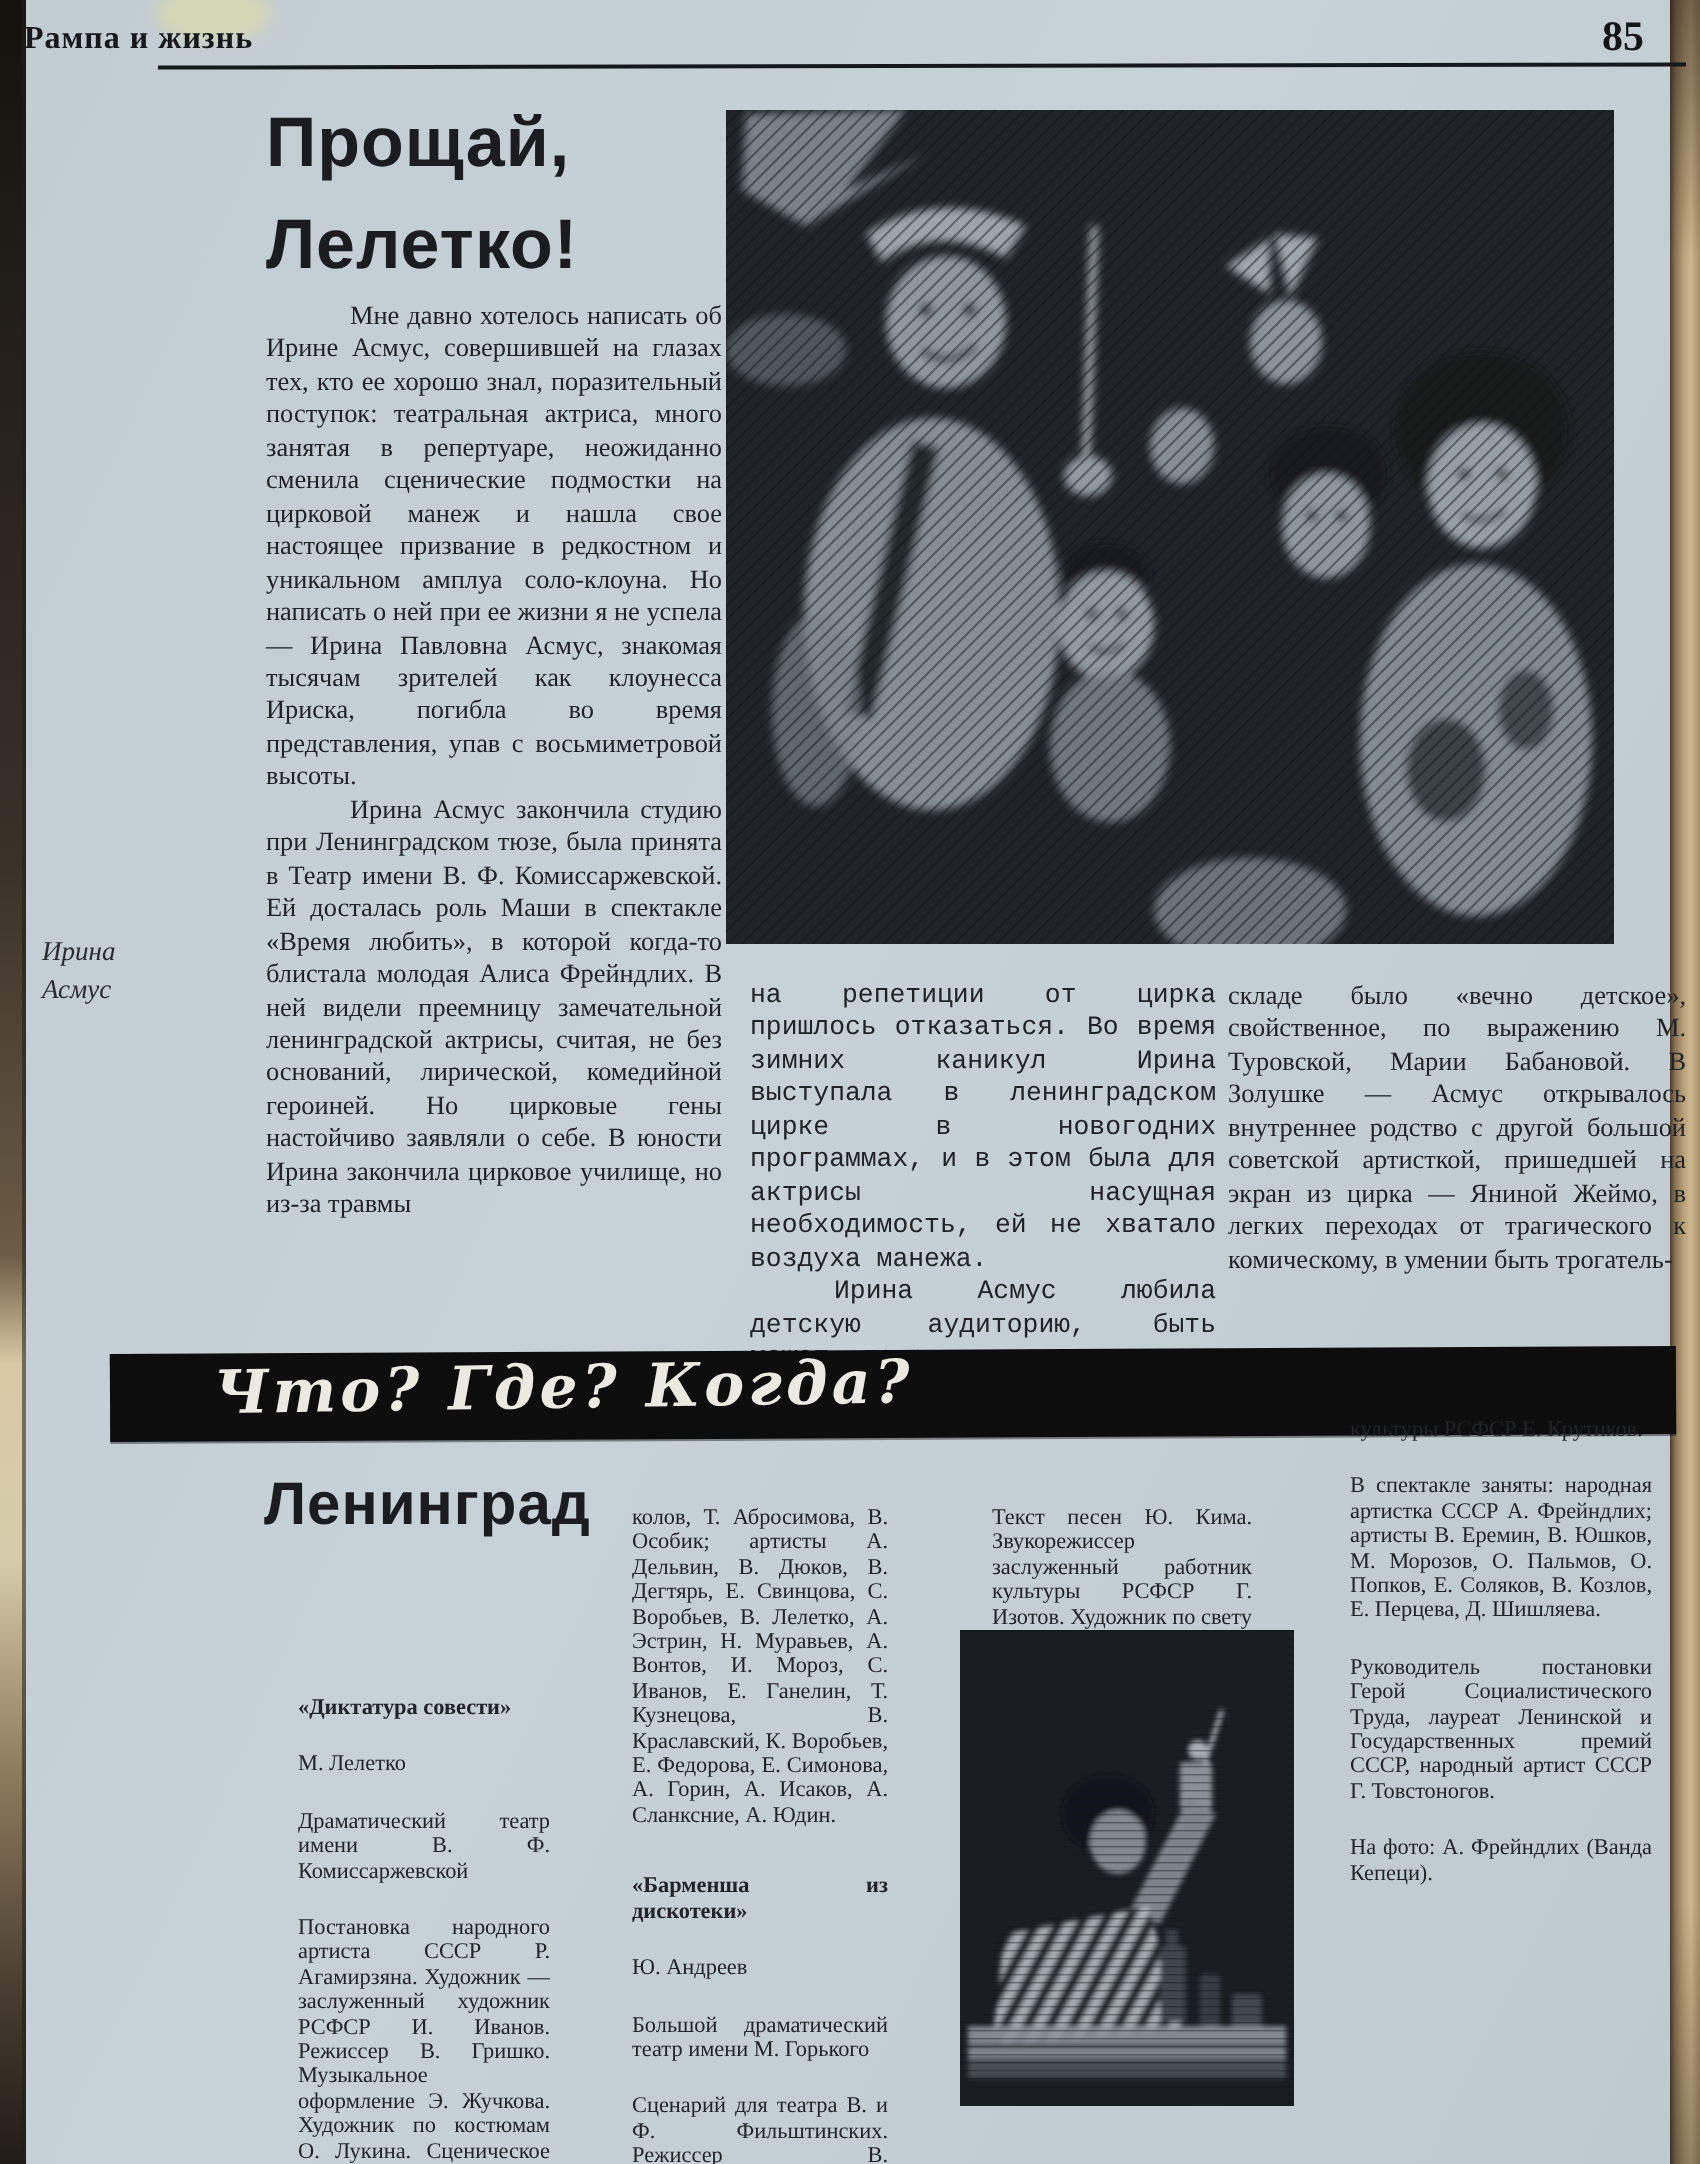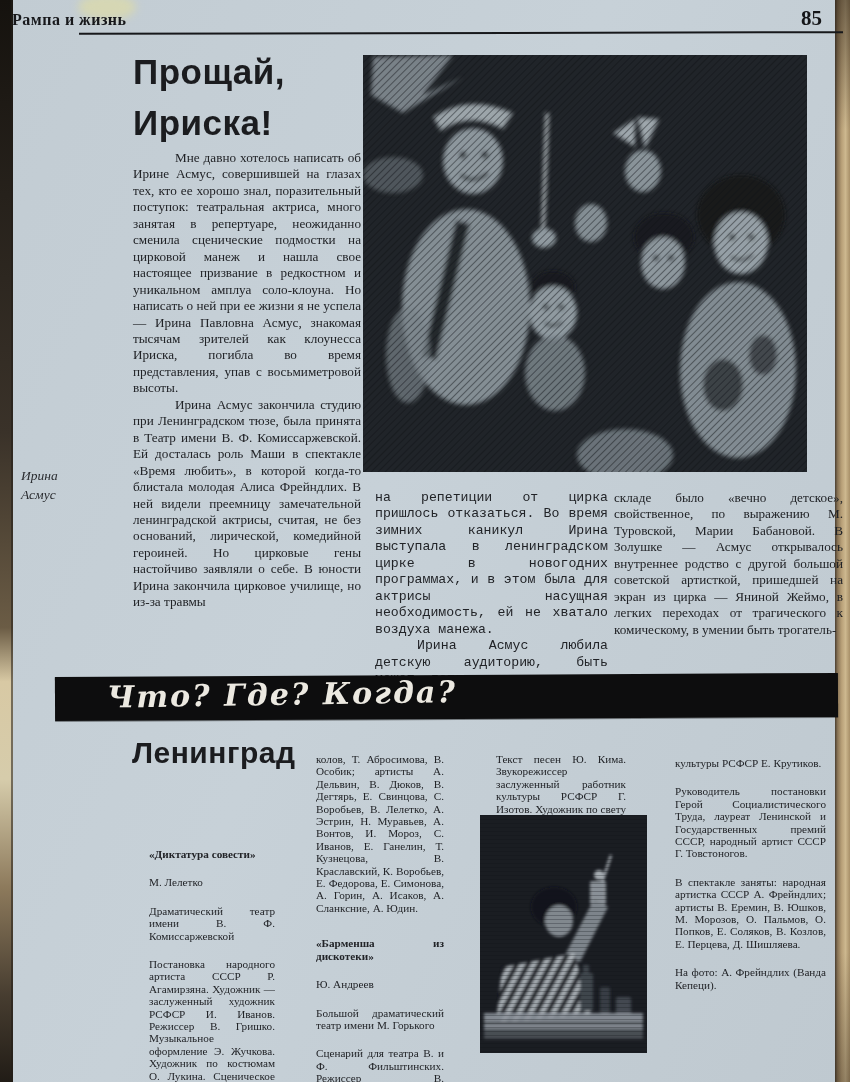--- a/index.html
+++ b/index.html
@@ -39,39 +39,39 @@
   
   .city{position:absolute;left:132px;top:736px;margin:0;font-family:"Liberation Sans",sans-serif;font-weight:bold;font-size:30px;letter-spacing:.5px;color:#1b1c1f;}
   .lst{position:absolute;font-size:11.2px;line-height:12.4px;text-align:justify;color:#222428;}
   .lst p{margin:16px;}
   .lst .t{font-weight:bold;}
   .lst .gap-big{margin-top:23px;}
   .lst .sp{margin-top:3px;}
   .lstA{left:133px;top:832px;width:158px;}
   .lstB{left:300px;top:737px;width:160px;}
   .lstC{left:480px;top:737px;width:162px;}
-  .lstD{left:659px;top:741px;width:183px;}
+  .lstD{left:659px;top:693px;width:183px;}
   .photo-bottom{position:absolute;left:480px;top:815px;width:167px;height:238px;}
 </style>
 </head>
 <body>
 
 <div class="page">
 
   <div class="spine"></div>
   <div class="page-edge"></div>
   <div class="stain"></div>
 
   <div class="running-head">
     <span class="mag">Рампа и жизнь</span>
     <span class="pnum">85</span>
   </div>
   <div class="head-rule"></div>
 
-  <h1 class="title"><span>Прощай,</span><br><span>Ириска!</span></h1>
+  <h1 class="title"><span>Прощай,</span><br><span>Лелетко!</span></h1>
 
   <svg class="photo-main" viewBox="0 0 444 417" xmlns="http://www.w3.org/2000/svg">
     <defs>
       <pattern id="ht1" width="5" height="5" patternTransform="rotate(45)" patternUnits="userSpaceOnUse">
         <rect width="5" height="5" fill="none"></rect>
         <line x1="0" y1="0" x2="0" y2="5" stroke="#0b0d10" stroke-width="2" opacity="0.45"></line>
       </pattern>
       <filter id="soft1">
           <feGaussianBlur stdDeviation="2.2"></feGaussianBlur>
         </filter>
@@ -166,22 +166,22 @@
     <p>Большой драматический театр имени М. Горького</p>
     <p class="sp">Сценарий для театра В. и Ф. Фильштинских. Режиссер В. Фильштинский. Художник — заслуженный художник ЛатвССР А. Фрейбергс. Композитор Р. Гринблат.</p>
   </div>
 
   <div class="lst lstC">
     <p>Текст песен Ю. Кима. Звукорежиссер заслуженный работник культуры РСФСР Г. Изотов. Художник по свету заслуженный работник</p>
   </div>
 
   <div class="lst lstD">
     <p>культуры РСФСР Е. Крутиков.</p>
+    <p class="sp">В спектакле заняты: народная артистка СССР А. Фрейндлих; артисты В. Еремин, В. Юшков, М. Морозов, О. Пальмов, О. Попков, Е. Соляков, В. Козлов, Е. Перцева, Д. Шишляева.</p>
     <p class="sp">Руководитель постановки Герой Социалистического Труда, лауреат Ленинской и Государственных премий СССР, народный артист СССР Г. Товстоногов.</p>
-    <p class="sp">В спектакле заняты: народная артистка СССР А. Фрейндлих; артисты В. Еремин, В. Юшков, М. Морозов, О. Пальмов, О. Попков, Е. Соляков, В. Козлов, Е. Перцева, Д. Шишляева.</p>
     <p>На фото: А. Фрейндлих (Ванда Кепеци).</p>
   </div>
 
   <svg class="photo-bottom" viewBox="0 0 167 238" xmlns="http://www.w3.org/2000/svg">
     <defs>
       <pattern id="ht2" width="4" height="4" patternUnits="userSpaceOnUse">
         <rect width="4" height="4" fill="none"></rect>
         <line x1="0" y1="0" x2="4" y2="0" stroke="#0a0c0f" stroke-width="1.4" opacity="0.4"></line>
       </pattern>
       <pattern id="stripes" width="10" height="10" patternTransform="rotate(28)" patternUnits="userSpaceOnUse">

